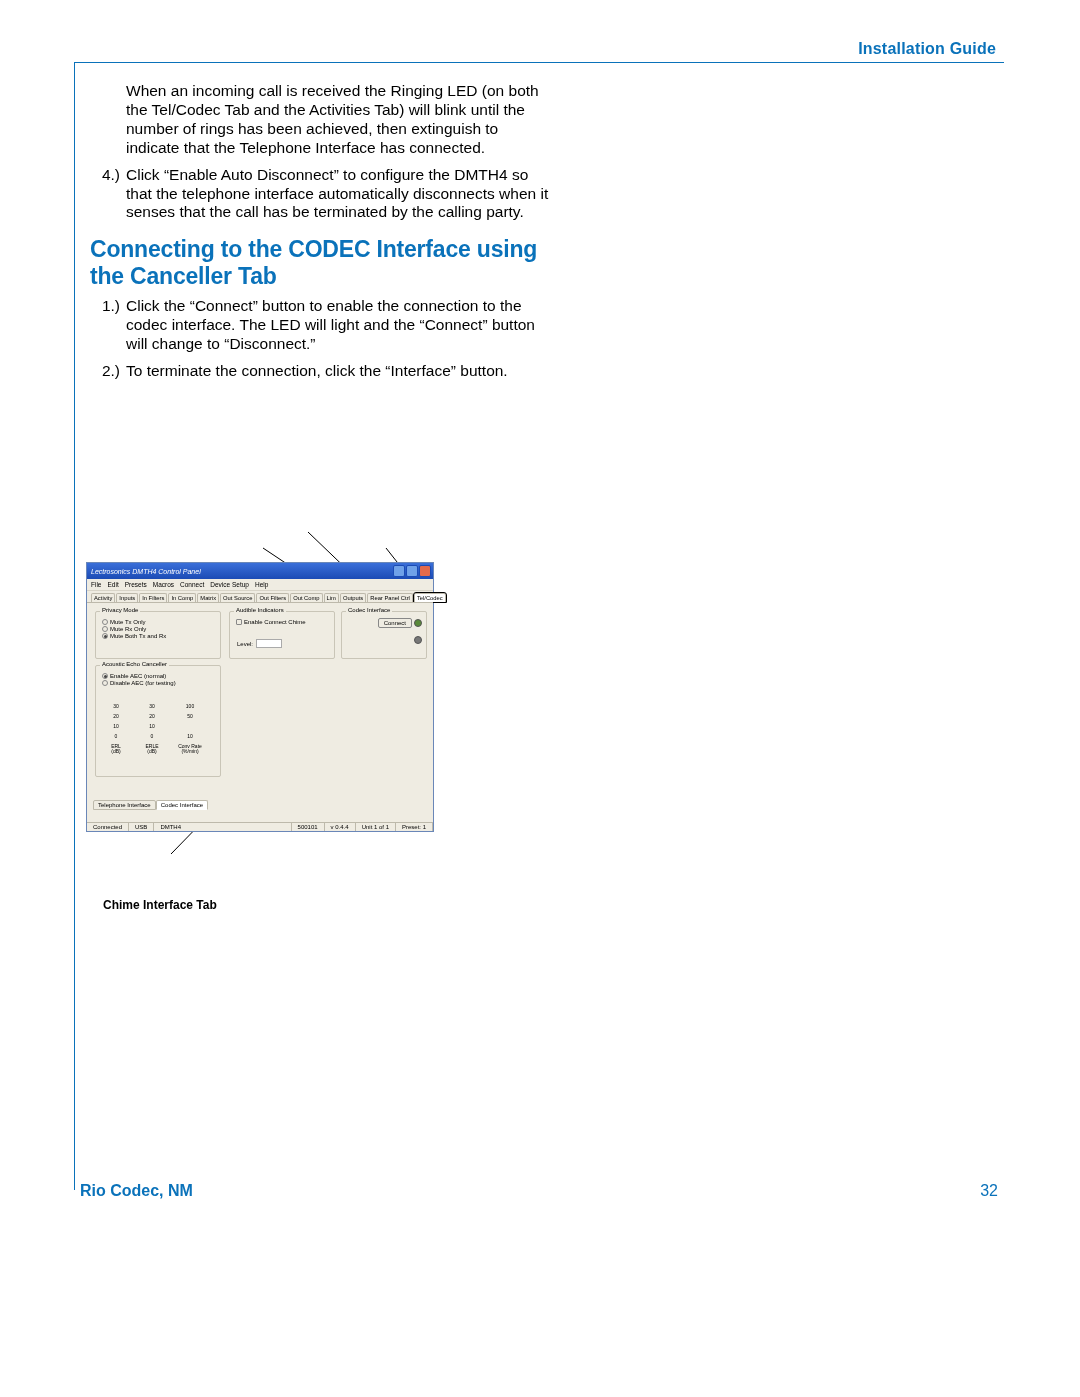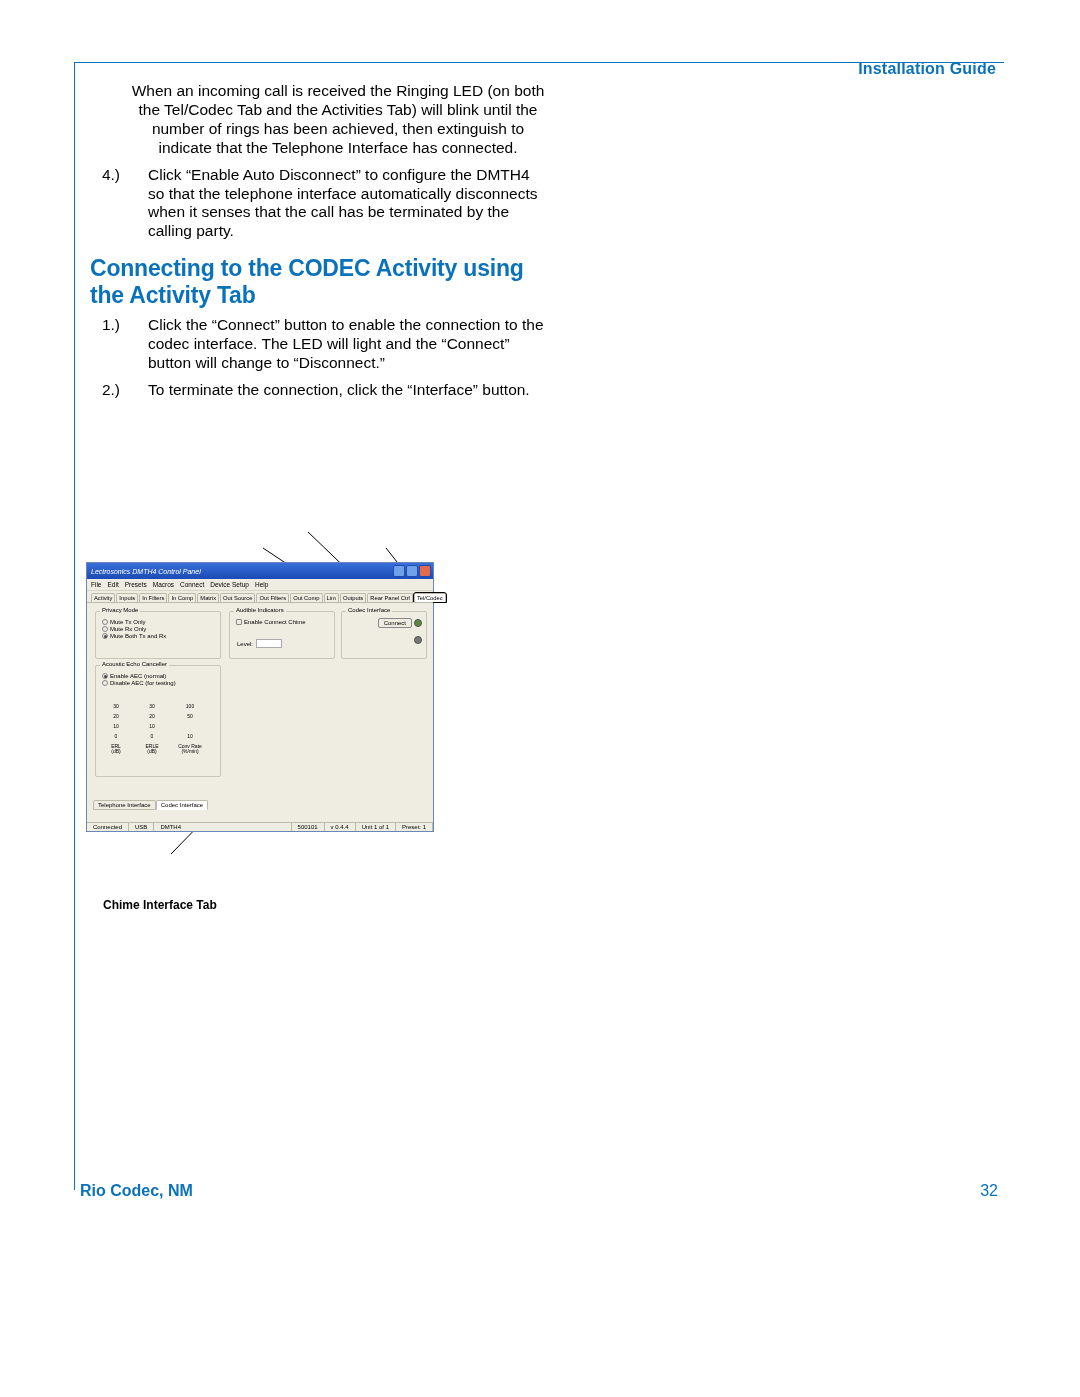--- a/index.html
+++ b/index.html
@@ -21,21 +21,20 @@
     border-top: 1px solid #0a72ba;
   }
   .header-label {
     position: absolute;
     right: 84px;
     top: 40px;
     color: #0a72ba;
     font-weight: bold;
     font-size: 16px;
     letter-spacing: 0.2px;
-    margin-top: 20px;
   }
   .footer-left {
     position: absolute;
     left: 80px;
     top: 1182px;
     color: #0a72ba;
     font-weight: bold;
     font-size: 16px;
   }
   .footer-right {
@@ -46,25 +45,25 @@
     font-size: 16px;
   }
   .content {
     position: absolute;
     left: 90px;
     top: 82px;
     width: 460px;
     font-size: 15.5px;
     line-height: 1.22;
   }
-  .content p { margin-bottom: 8px; text-align: center; }
+  .content p { margin-bottom: 8px; }
   .indent { padding-left: 36px; }
   .list-item { display: flex; margin-bottom: 8px; }
   .list-num { width: 36px; flex-shrink: 0; text-align: right; padding-right: 6px; }
-  .list-body { flex: 1; margin-left: 22px; }
+  .list-body { flex: 1; }
   .section-heading {
     color: #0a72ba;
     font-weight: bold;
     font-size: 23px;
     line-height: 1.15;
     margin: 14px 0 8px 0;
     font-family: Arial, Helvetica, sans-serif;
     letter-spacing: -0.2px;
   }
   .callouts {
@@ -227,21 +226,21 @@
 <div class="footer-right">32</div>
 
 <div class="content">
   <p class="indent">When an incoming call is received the Ringing LED (on both the Tel/Codec Tab and the Activities Tab) will blink until the number of rings has been achieved, then extinguish to indicate that the Telephone Interface has connected.</p>
 
   <div class="list-item">
     <div class="list-num">4.)</div>
     <div class="list-body">Click “Enable Auto Disconnect” to configure the DMTH4 so that the telephone interface automati­cally disconnects when it senses that the call has be terminated by the calling party.</div>
   </div>
 
-  <h2 class="section-heading">Connecting to the CODEC Activity using the Activity Tab</h2>
+  <h2 class="section-heading">Connecting to the CODEC Interface using the Canceller Tab</h2>
 
 
   <div class="list-item">
     <div class="list-num">1.)</div>
     <div class="list-body">Click the “Connect” button to enable the connec­tion to the codec interface. The LED will light and the “Connect” button will change to “Disconnect.”</div>
   </div>
 
   <div class="list-item">
     <div class="list-num">2.)</div>
     <div class="list-body">To terminate the connection, click the “Interface” button.</div>

